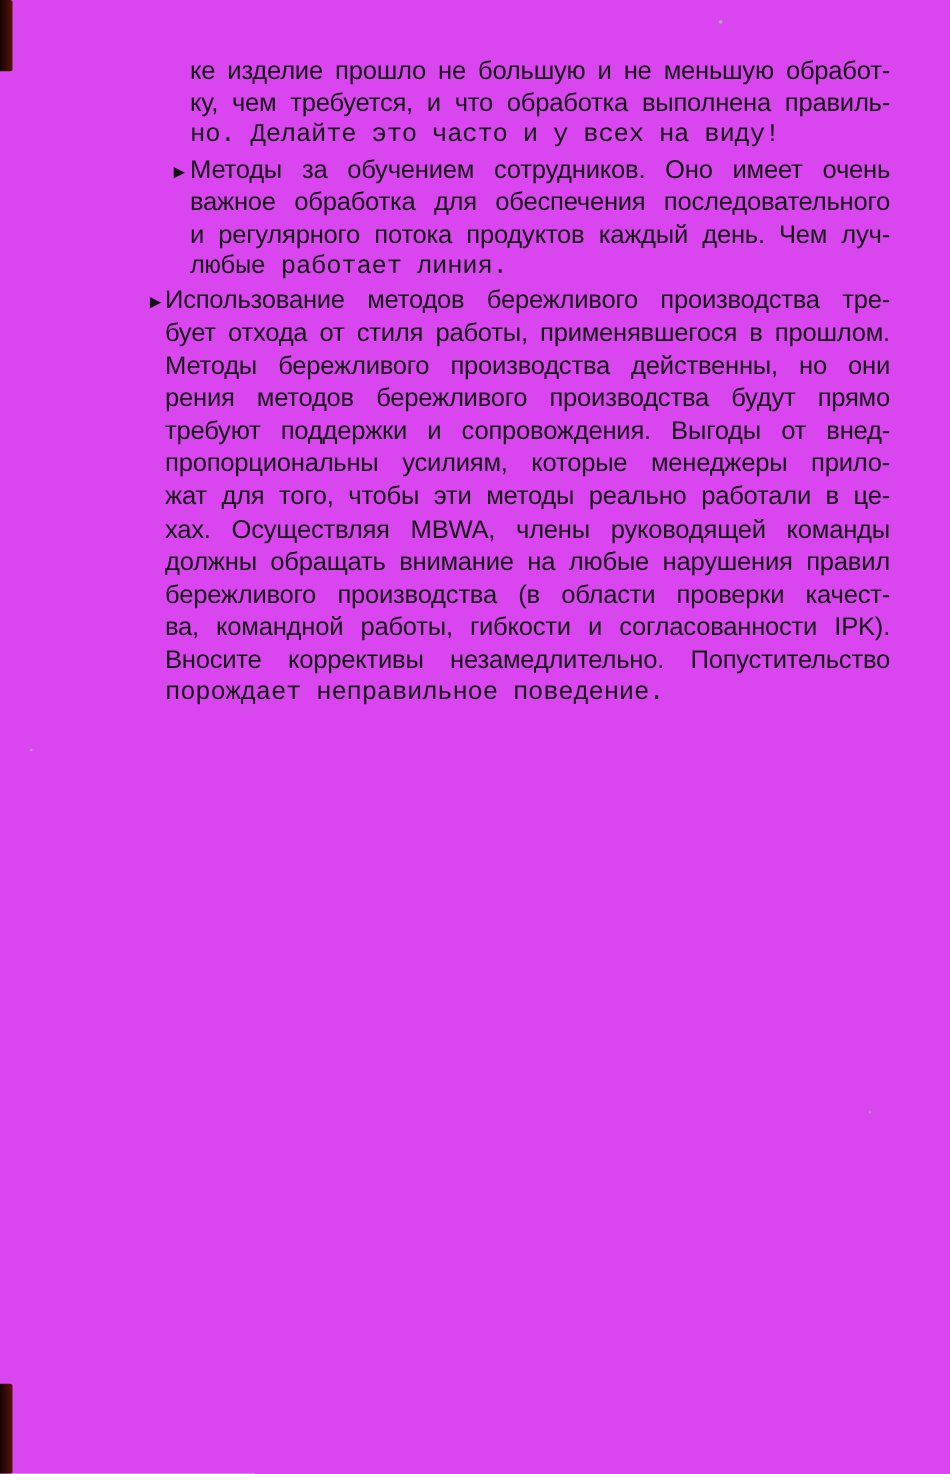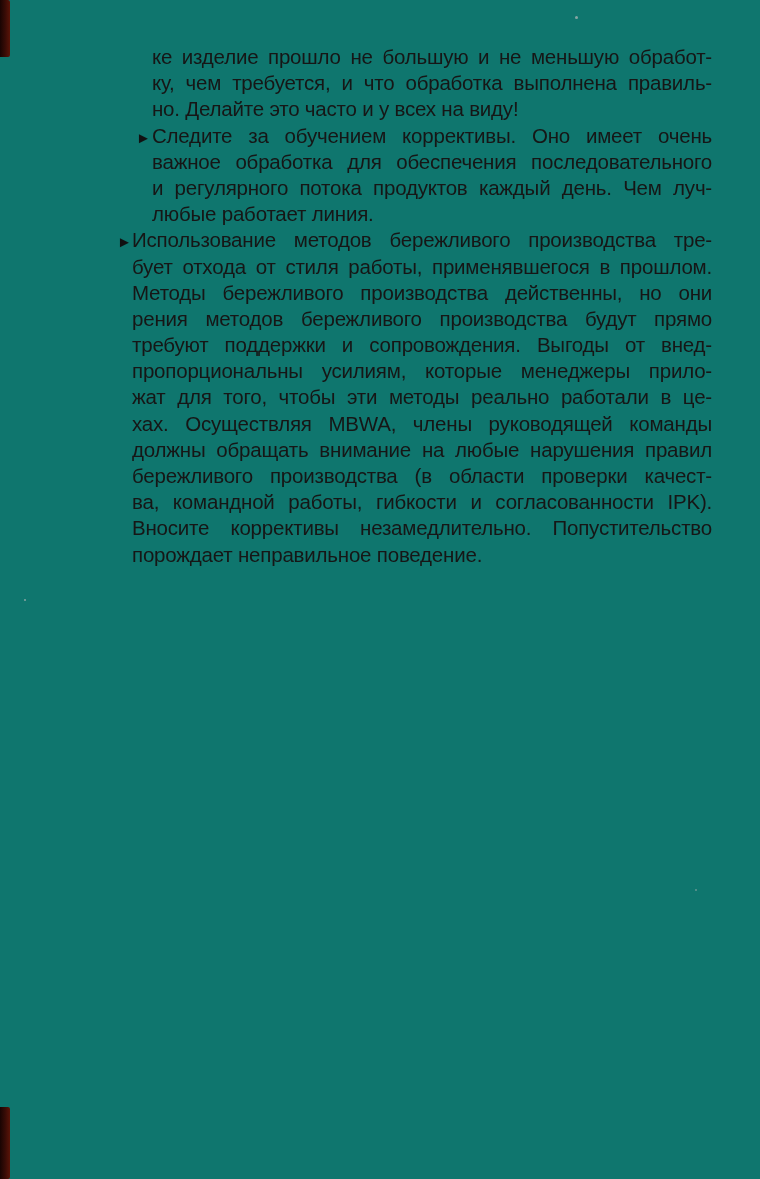--- a/index.html
+++ b/index.html
@@ -1,36 +1,36 @@
 <!DOCTYPE html>
 <html><head>
 <meta charset="utf-8">
 <style>
   html,body{margin:0;padding:0;}
   body{
     width:760px;height:1179px;position:relative;overflow:hidden;
     background:#ffffff;
     font-family:"Liberation Sans","DejaVu Sans",sans-serif;
   }
-  .page{position:absolute;inset:0;background:#0f766e;}
+  .page{position:absolute;inset:0;background:#d946ef;}
 
   
   .textblock{
     position:absolute;left:117px;top:44px;width:595px;
     color:#161616;
     font-size:20.5px;line-height:26.2px;letter-spacing:-0.2px;
   }
   .line{
     position:relative;
     text-align:justify;
     text-align-last:justify;
     white-space:normal;
     height:26.2px;overflow:visible;
   }
-  .line.nojust{text-align:center;text-align-last:left;}
+  .line.nojust{text-align:center;text-align-last:left;font-family:Liberation Mono, monospace;}
   .line.para  {padding-left:35px;}
   .line.inner {padding-left:35px;}
   .line.outer {padding-left:15px;}
   .marker{
     position:absolute;top:2px;
     font-size:15px;line-height:26.2px;
     letter-spacing:0;color:#111;
   }
   .inner.first .marker{left:19px;}
   .outer.first .marker{left:0;}
@@ -65,21 +65,21 @@
   <div class="speck s2"></div>
   <div class="speck s3"></div>
 
   <div class="textblock">
 
     <div class="line para">ке изделие прошло не большую и не меньшую обработ-</div>
     <div class="line para">ку, чем требуется, и что обработка выполнена правиль-</div>
     <div class="line para nojust">но. Делайте это часто и у всех на виду!</div>
 
     <div class="line inner first">
-      <span class="marker">►</span><span>Следите за обучением коррективы. Оно имеет очень</span>
+      <span class="marker">►</span><span>Методы за обучением сотрудников. Оно имеет очень</span>
     </div>
     <div class="line inner">важное обработка для обеспечения последовательного</div>
     <div class="line inner">и регулярного потока продуктов каждый день. Чем луч-</div>
     <div class="line inner nojust">любые работает линия.</div>
 
     <div class="line outer first">
       <span class="marker">►</span><span>Использование методов бережливого производства тре-</span>
     </div>
     <div class="line outer">бует отхода от стиля работы, применявшегося в прошлом.</div>
     <div class="line outer">Методы бережливого производства действенны, но они</div>

